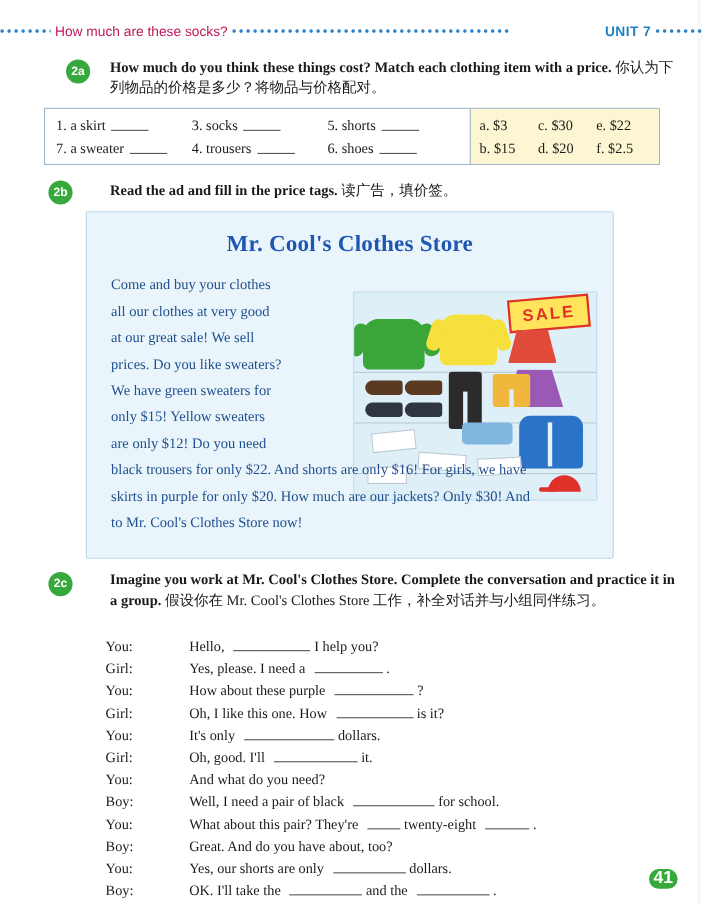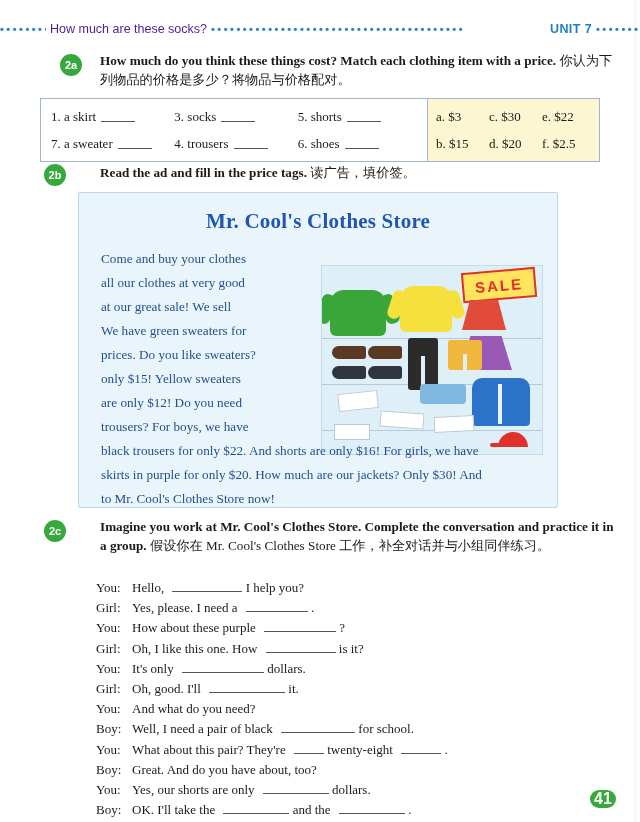--- a/index.html
+++ b/index.html
@@ -35,21 +35,21 @@
     overflow: hidden;
     white-space: nowrap;
   }
   .dots.left { width: 46px; }
   .dots.mid { flex: 1 1 auto; }
   .dots.right { width: 44px; }
   .runhead .title {
     padding: 0 4px;
     white-space: nowrap;
     font-weight: normal;
-    color: #4c1d95;
+    color: #be185d;
   }
   .runhead .unit {
     padding: 0 4px;
     white-space: nowrap;
     letter-spacing: .4px;
   }
 
   
   .sec {
     position: absolute;
@@ -80,21 +80,21 @@
     font-weight: normal;
     font-family: "Liberation Serif", serif;
   }
 
   
   #box2a {
     position: absolute;
     left: 40px;
     top: 98px;
     width: 560px;
-    height: 64px;
+    height: 52px;
     border: 1px solid #9fb7c9;
     background: #ffffff;
     display: flex;
   }
   #box2a .left {
     flex: 1 1 auto;
     display: grid;
     grid-template-columns: 1fr 1fr 1fr;
     grid-template-rows: 1fr 1fr;
     padding: 4px 6px 4px 10px;
@@ -216,21 +216,21 @@
   
   #convo {
     position: absolute;
     left: 96px;
     top: 578px;
     width: 470px;
     font-family: "Liberation Serif", serif;
     font-size: 13px;
     line-height: 1.555;
   }
-  .crow { display: flex; align-items: flex-start; }
+  .crow { display: flex; align-items: flex-start; gap: 40px; }
   .spk { flex: 0 0 36px; }
   .line { flex: 1 1 auto; white-space: nowrap; }
 
   
   #pageno {
     position: absolute;
     right: 24px;
     bottom: 14px;
     width: 26px; height: 18px;
     border-radius: 9px;
@@ -337,25 +337,24 @@
     <div class="garment tag-w1"></div>
     <div class="garment tag-w2"></div>
     <div class="garment tag-w3"></div>
     <div class="garment tag-w4"></div>
   </div>
 
   <div class="adbody">
     <div class="narrow">Come and buy your clothes</div>
     <div class="narrow">all our clothes at very good</div>
     <div class="narrow">at our great sale! We sell</div>
+    <div class="narrow">prices. Do you like sweaters?</div>
     <div class="narrow">We have green sweaters for</div>
-    <div class="narrow">prices. Do you like sweaters?</div>
     <div class="narrow">only $15! Yellow sweaters</div>
     <div class="narrow">are only $12! Do you need</div>
-    <div class="narrow">trousers? For boys, we have</div>
     <div>black trousers for only $22. And shorts are only $16! For girls, we have</div>
     <div>skirts in purple for only $20. How much are our jackets? Only $30! And</div>
     <div>to Mr. Cool's Clothes Store now!</div>
   </div>
 </div>
 
 <div class="sec" style="top:518px;">
   <div class="badge" style="top:2px;">2c</div>
   <div class="instr">
     <span>Imagine you work at Mr. Cool's Clothes Store. Complete the conversation and practice it in a group.</span>

